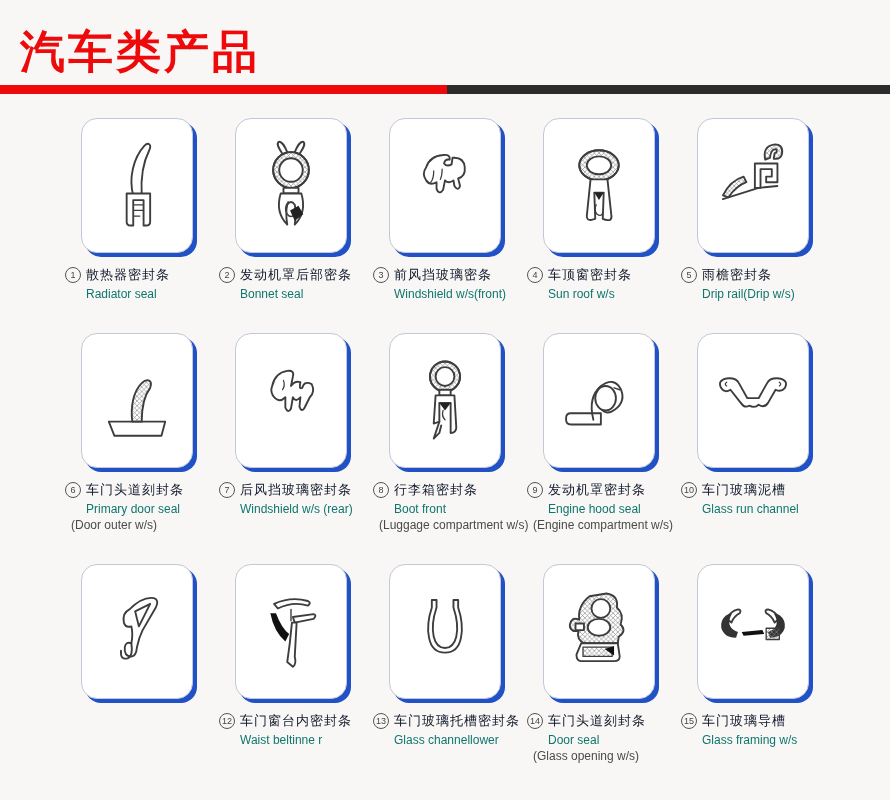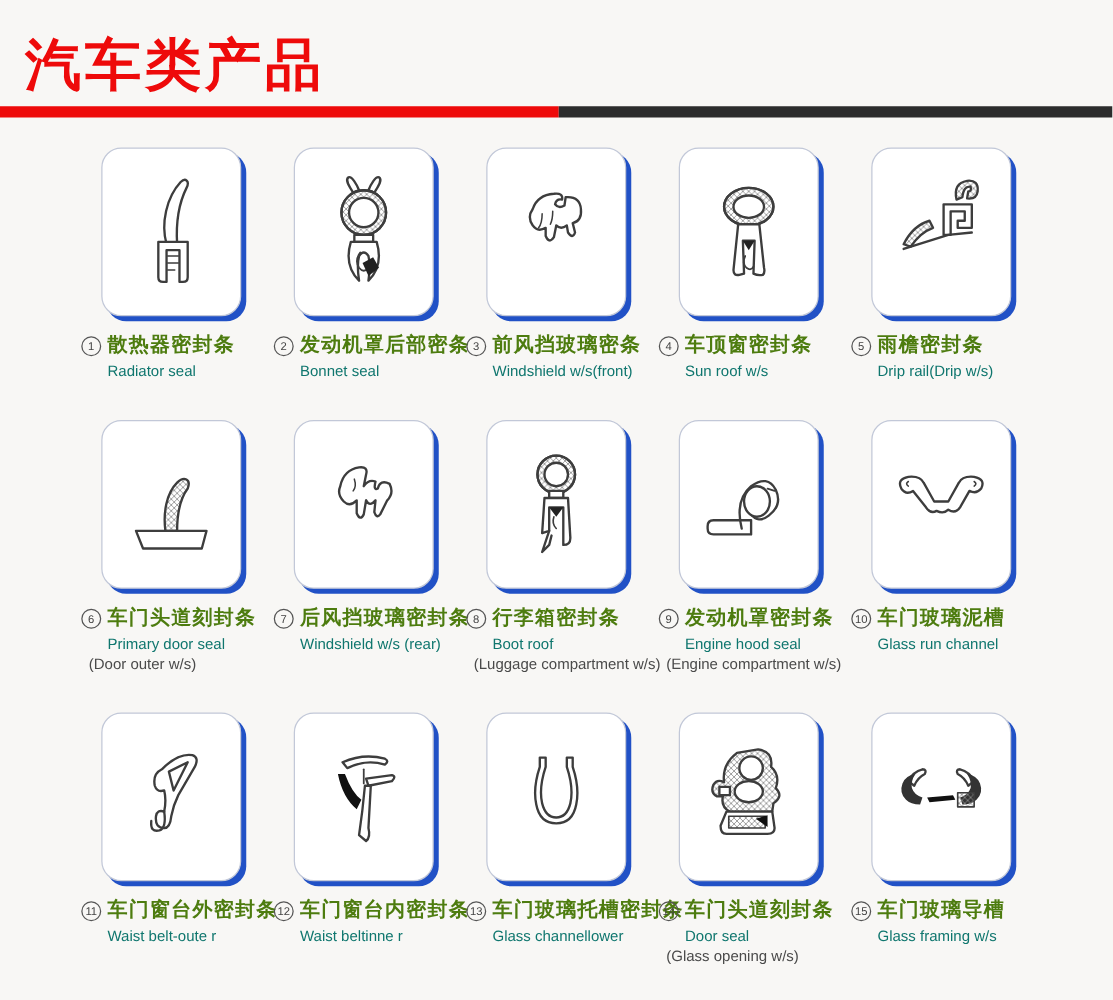--- a/index.html
+++ b/index.html
@@ -37,21 +37,21 @@
     display:flex;align-items:center;justify-content:center;
   }
   .card svg.drawing{width:94px;height:112px;}
   .label{width:148px;margin-top:13px;padding-left:4px;}
   .l1{display:flex;align-items:center;gap:5px;}
   .num{
     width:14px;height:14px;border:1px solid #555;border-radius:50%;
     font-size:9px;color:#444;display:flex;align-items:center;justify-content:center;
     flex:0 0 auto;background:transparent;
   }
-  .cn{font-size:16px;font-weight:bold;color:#4d7c0f;white-space:nowrap;letter-spacing:1px;}
+  .cn{font-size:13px;font-weight:normal;color:#0f172a;white-space:nowrap;letter-spacing:1px;}
   .en{font-size:12px;color:#0f766e;margin:3px 0 0 21px;white-space:nowrap;}
   .en2{font-size:12px;color:#4a4a4a;margin:2px 0 0 6px;white-space:nowrap;}
 </style>
 </head>
 <body style="--accent-red: #ee0a0a; --bar-dark: #2c2c2c; --card-blue: #2151c6; --card-border: #c2c8d8; --page-bg: #f8f7f5;">
 
 <svg width="0" height="0" style="position:absolute" aria-hidden="true">
   <defs>
     <pattern id="xh" width="5" height="5" patternUnits="userSpaceOnUse">
       <path d="M0 5 L5 0 M0 0 L5 5" stroke="#8a8a8a" stroke-width="0.7"></path>
@@ -324,21 +324,21 @@
     <div class="card">
       <svg class="drawing" viewBox="0 0 100 100">
         <use class="use-drawing" href="#sym-boot-seal"></use>
       </svg>
     </div>
     <div class="label">
       <div class="l1">
         <span class="num">8</span>
         <span class="cn">行李箱密封条</span>
       </div>
-      <div class="en">Boot roof</div>
+      <div class="en">Boot front</div>
       <div class="en2">(Luggage compartment w/s)</div>
     </div>
   </div>
 
   <div class="cell">
     <div class="card">
       <svg class="drawing" viewBox="0 0 100 100">
         <use class="use-drawing" href="#sym-engine-hood-seal"></use>
       </svg>
     </div>
@@ -367,28 +367,20 @@
 
     </div>
   </div>
 
   <div class="cell">
     <div class="card">
       <svg class="drawing" viewBox="0 0 100 100">
         <use class="use-drawing" href="#sym-waist-belt-outer"></use>
       </svg>
     </div>
-    <div class="label">
-      <div class="l1">
-        <span class="num">11</span>
-        <span class="cn">车门窗台外密封条</span>
-      </div>
-      <div class="en">Waist belt-oute r</div>
-
-    </div>
   </div>
 
   <div class="cell">
     <div class="card">
       <svg class="drawing" viewBox="0 0 100 100">
         <use class="use-drawing" href="#sym-waist-belt-inner"></use>
       </svg>
     </div>
     <div class="label">
       <div class="l1">

